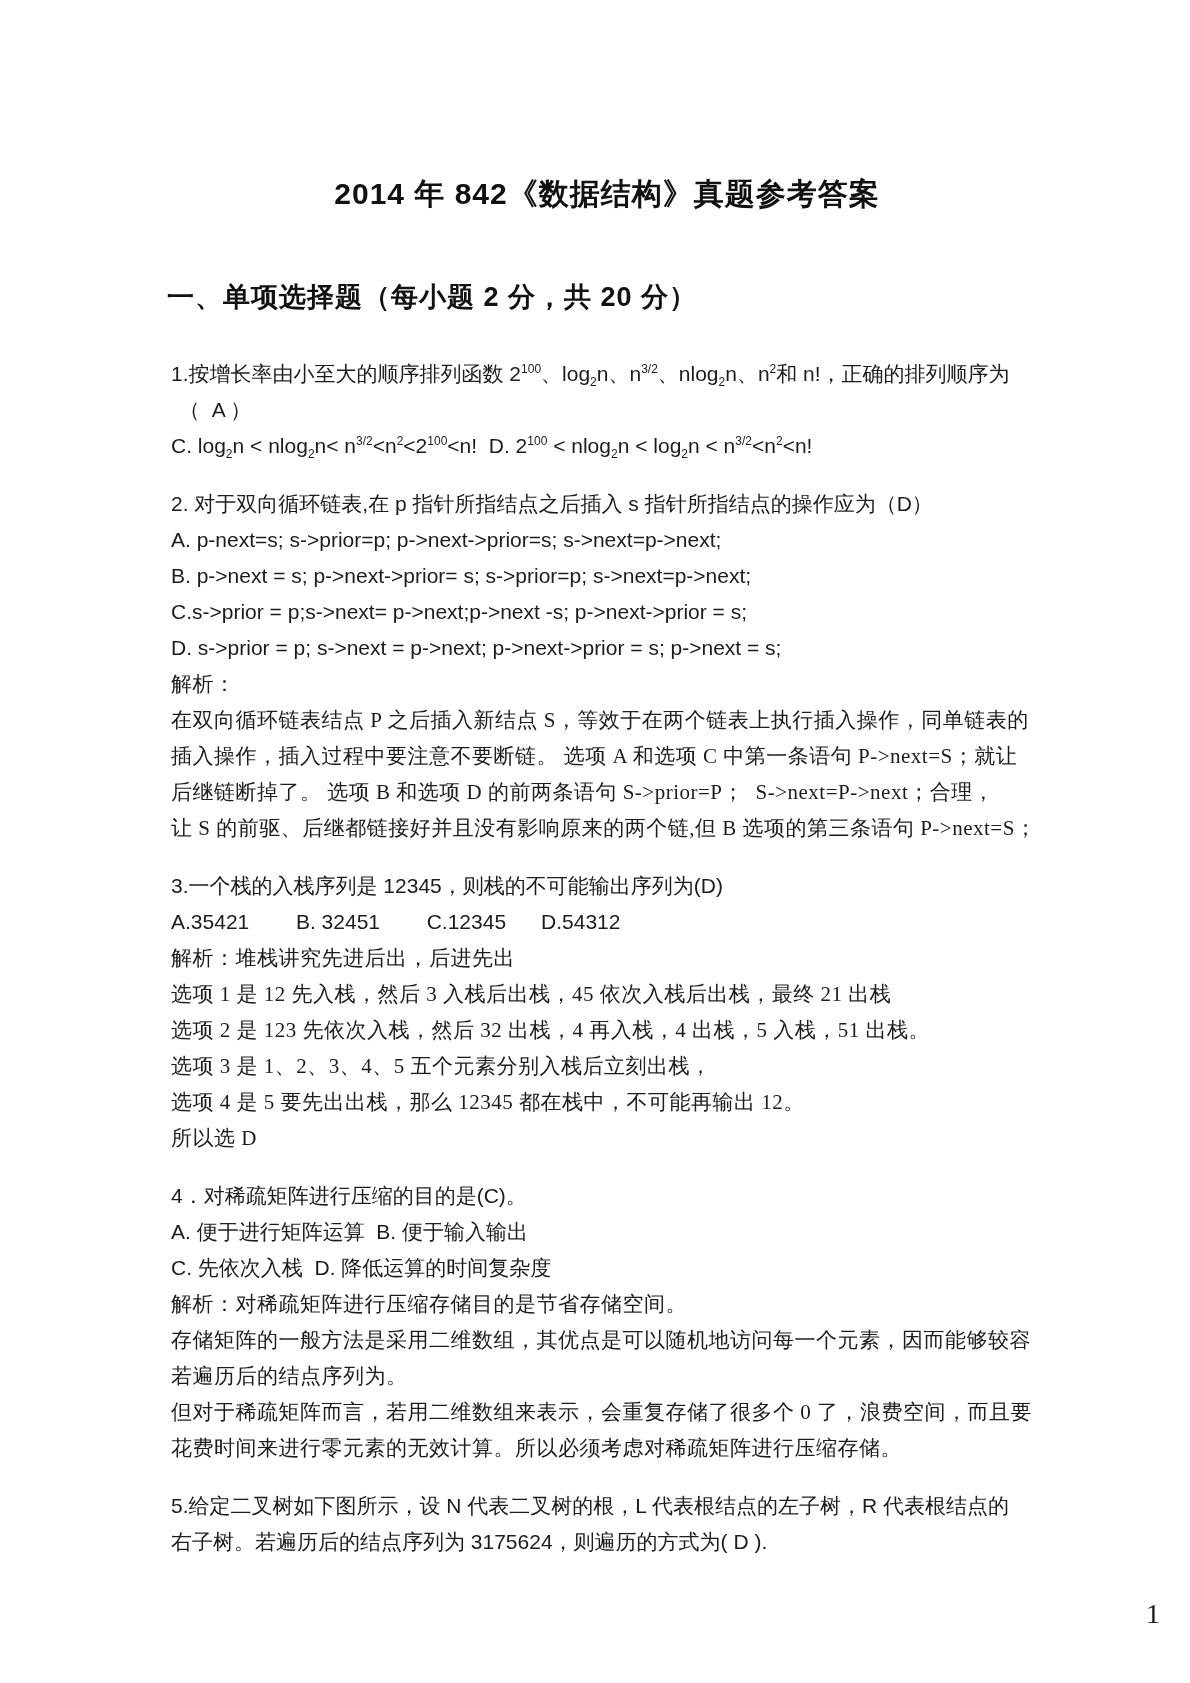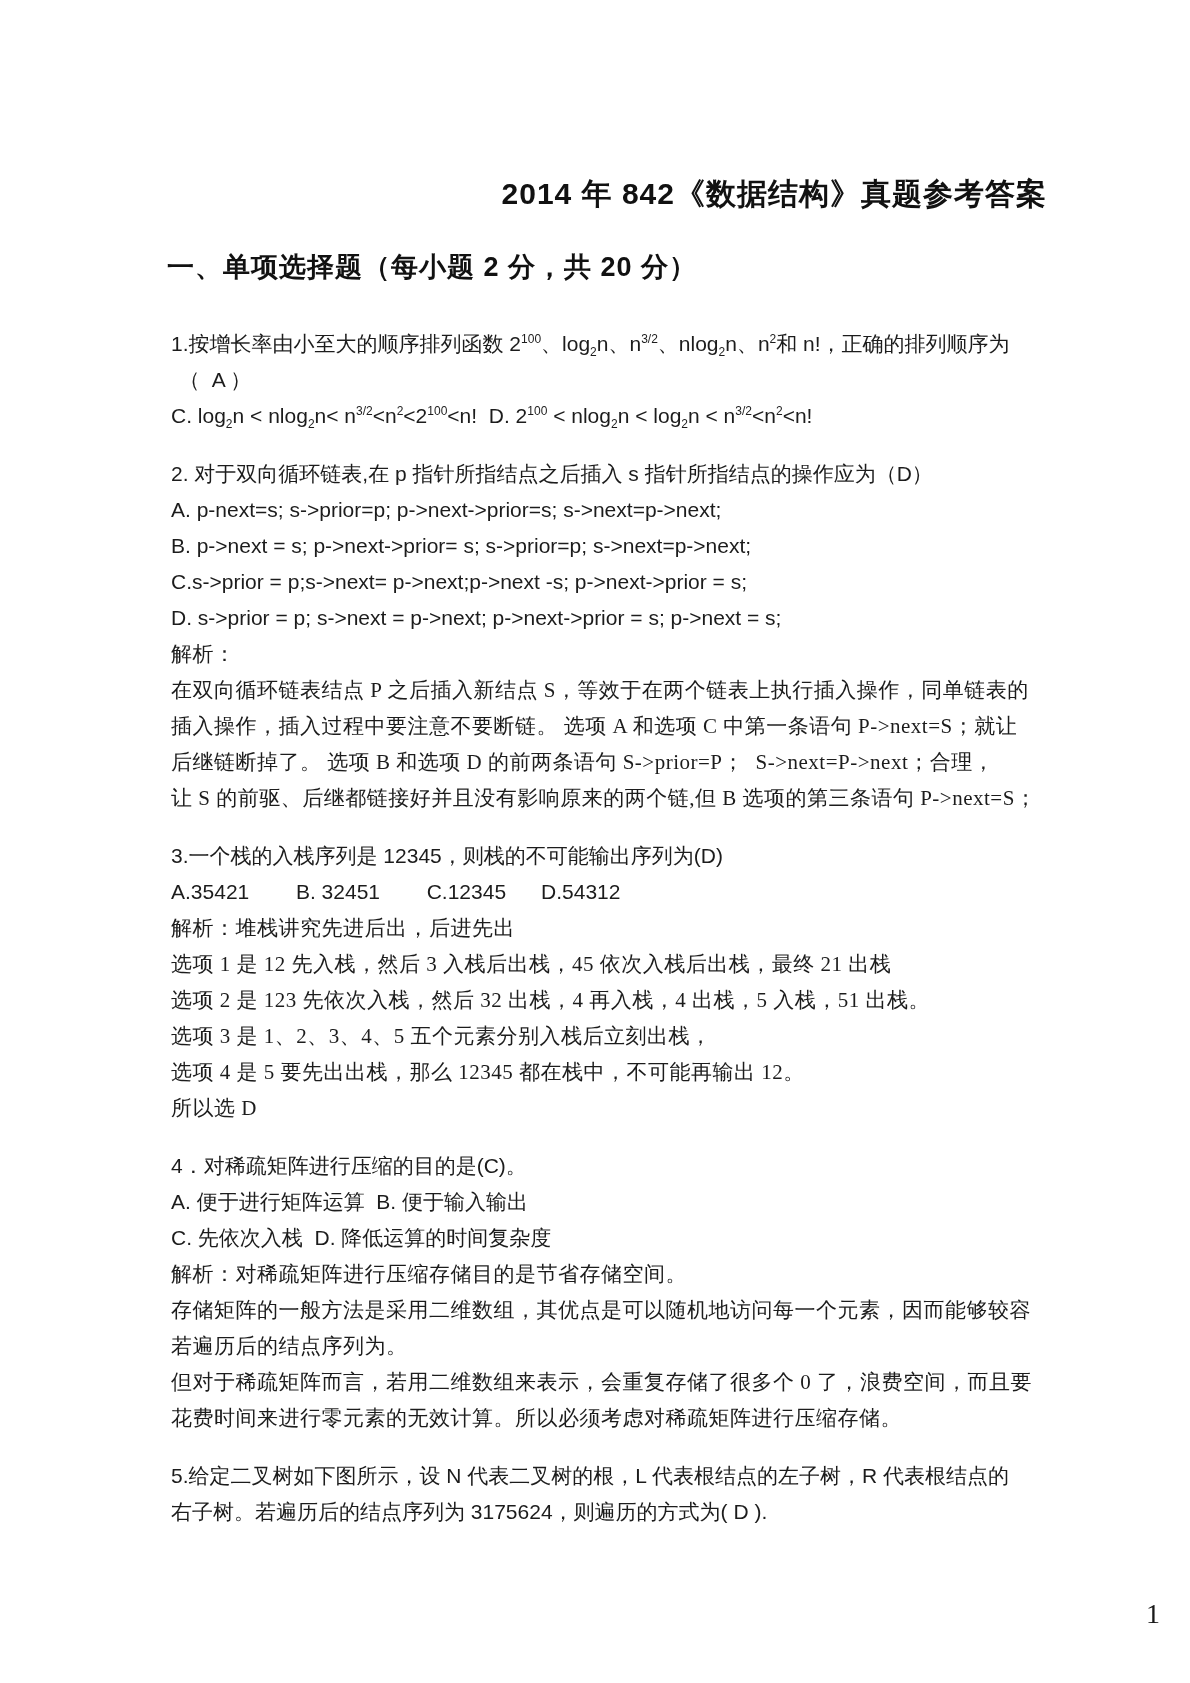--- a/index.html
+++ b/index.html
@@ -17,29 +17,29 @@
     overflow: hidden;
   }
   .content {
     position: absolute;
     left: 167px;
     top: 0;
     width: 880px;
   }
   .title {
     margin: 176px 0 0 0;
-    text-align: right;
+    text-align: center;
     font-size: 30px;
     line-height: 36px;
     font-weight: bold;
     letter-spacing: 1px;
     color: #111;
   }
   .section-heading {
-    margin: 38px 0 0 0;
+    margin: 68px 0 0 0;
     font-size: 27px;
     line-height: 34px;
     font-weight: bold;
     letter-spacing: 1px;
     color: #111;
   }
   .qblock {
     margin-top: 26px;
   }
   .qblock.first {

